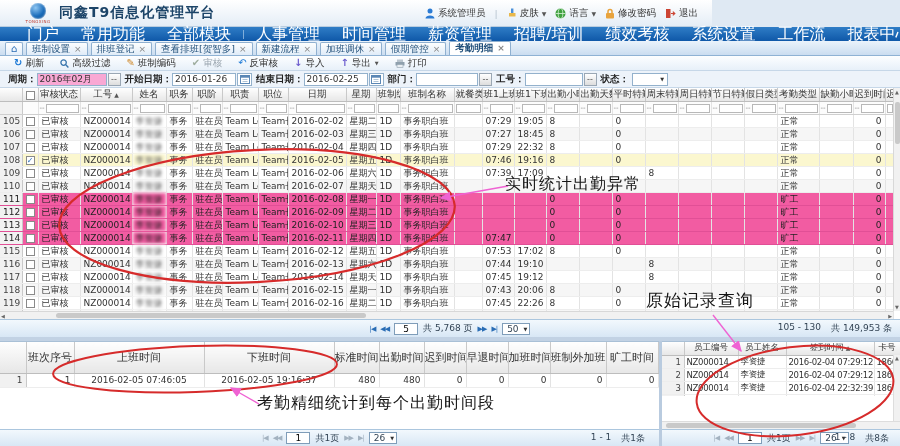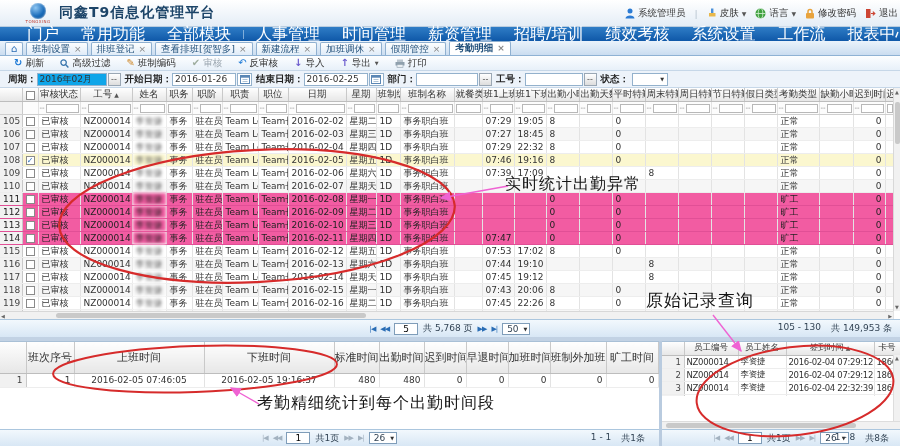--- a/index.html
+++ b/index.html
@@ -1,26 +1,26 @@
 <!DOCTYPE html>
 <html style="--abnormal: #f25ca2; --selected: #fbf7cf;"><head>
 <meta charset="utf-8">
 <style>
   *{box-sizing:border-box;margin:0;padding:0}
   html,body{background:#9aa7b4}
   body{font-family:"DejaVu Sans","Liberation Sans",sans-serif}
   #app{position:relative;width:900px;height:446px;background:#dfe9f3;overflow:hidden;font-size:10px;color:#333}
 
   
-  .titlebar{position:absolute;left:0;top:0;width:900px;height:27px;background:linear-gradient(#ffffff,#e4edf6);border-bottom:1px solid #b9cde0;display:flex;align-items:center}
+  .titlebar{position:absolute;left:0;top:0;width:712px;height:27px;background:linear-gradient(#ffffff,#e4edf6);border-bottom:1px solid #b9cde0;display:flex;align-items:center}
   .logo{margin-left:24px;width:28px;text-align:center}
   .logo-ball{width:16px;height:16px;margin:1px auto 0;border-radius:50%;background:radial-gradient(circle at 35% 30%,#8ec6f2,#1a6cba 55%,#0b4a8a);box-shadow:inset 0 0 2px #fff}
   .logo-sub{font-size:4px;line-height:5px;color:#c0392b;letter-spacing:.4px}
   .app-title{margin-left:7px;font-size:14px;font-weight:bold;color:#1c4468;letter-spacing:1px}
-  .user-area{margin-left:auto;display:flex;align-items:center;gap:9px;padding-right:2px;font-size:9.5px;color:#333}
+  .user-area{margin-left:auto;display:flex;align-items:center;gap:9px;padding-right:14px;font-size:9.5px;color:#333}
   .ua-item{display:flex;align-items:center;gap:3px;cursor:pointer;white-space:nowrap}
   .ua-sep{color:#b8c4cf}
   .caret{font-size:6px;color:#555}
 
   
   .menubar{position:absolute;top:27px;left:0;width:900px;height:14px;background:linear-gradient(#2f7dc6,#0f58a8);display:flex;align-items:center;padding-left:16px}
   .menu-item{color:#fff;font-size:16px;line-height:14px;padding:0 11px;cursor:pointer;white-space:nowrap}
   .msep{color:#9cc1e4;font-size:9px;line-height:14px}
 
   
@@ -34,21 +34,21 @@
   .toolbar{position:absolute;top:56px;left:0;width:900px;height:15px;background:linear-gradient(#fdfeff,#e7f0f9);border-bottom:1px solid #c6d7e8;display:flex;align-items:center;padding-left:6px}
   .tb-item{display:flex;align-items:center;gap:3px;font-size:9.5px;color:#333;padding:0 8px;height:100%;cursor:pointer}
   .tb-item.dis{color:#9aa5af;cursor:default}
   .tb-ico{font-size:10px;line-height:10px;display:flex;align-items:center}
   .tb-caret{font-size:5px;color:#555;margin-left:1px}
 
   
   .filterbar{position:absolute;top:71px;left:0;width:900px;height:17px;background:#edf3fa;border-bottom:1px solid #c6d7e8;display:flex;align-items:center;padding-left:4px;font-size:9.5px}
   .flabel{font-weight:bold;color:#222;margin-left:4px;white-space:nowrap}
   .finput{height:13px;border:1px solid #93b1cc;background:#fff;font-size:9px;padding:0 2px;font-family:inherit;color:#333}
-  .finput.pink{background:#0ea5e9}
+  .finput.pink{background:#f9a8d4}
   .w70{width:70px}.w64{width:64px}.w62{width:62px}.w58{width:58px}
   .mini-btn{width:13px;height:13px;border:1px solid #9aa7b4;background:linear-gradient(#fff,#ddd);font-size:8px;line-height:11px;text-align:center;color:#555;margin-left:1px;cursor:pointer}
   .cal-btn{width:15px;height:13px;border:1px solid #93b1cc;background:#fff;margin-left:1px;display:flex;align-items:center;justify-content:center;cursor:pointer}
   .fselect{width:36px;height:13px;border:1px solid #93b1cc;background:#fff;margin-left:3px;display:flex;align-items:center;justify-content:flex-end;padding-right:3px;cursor:pointer;font-size:5px;color:#333}
 
   
   .gridwrap{position:absolute;top:88px;left:0;width:900px;height:231px;background:#fff}
   table{border-collapse:collapse;table-layout:fixed}
   #maingrid{width:893px}
   #maingrid th{height:12px;font-size:9.5px;font-weight:normal;color:#333;background:linear-gradient(#fefefe,#e7e7e7);border-right:1px solid #c9c9c9;border-bottom:1px solid #bdbdbd;text-align:center;overflow:hidden;white-space:nowrap;padding:0 1px}

